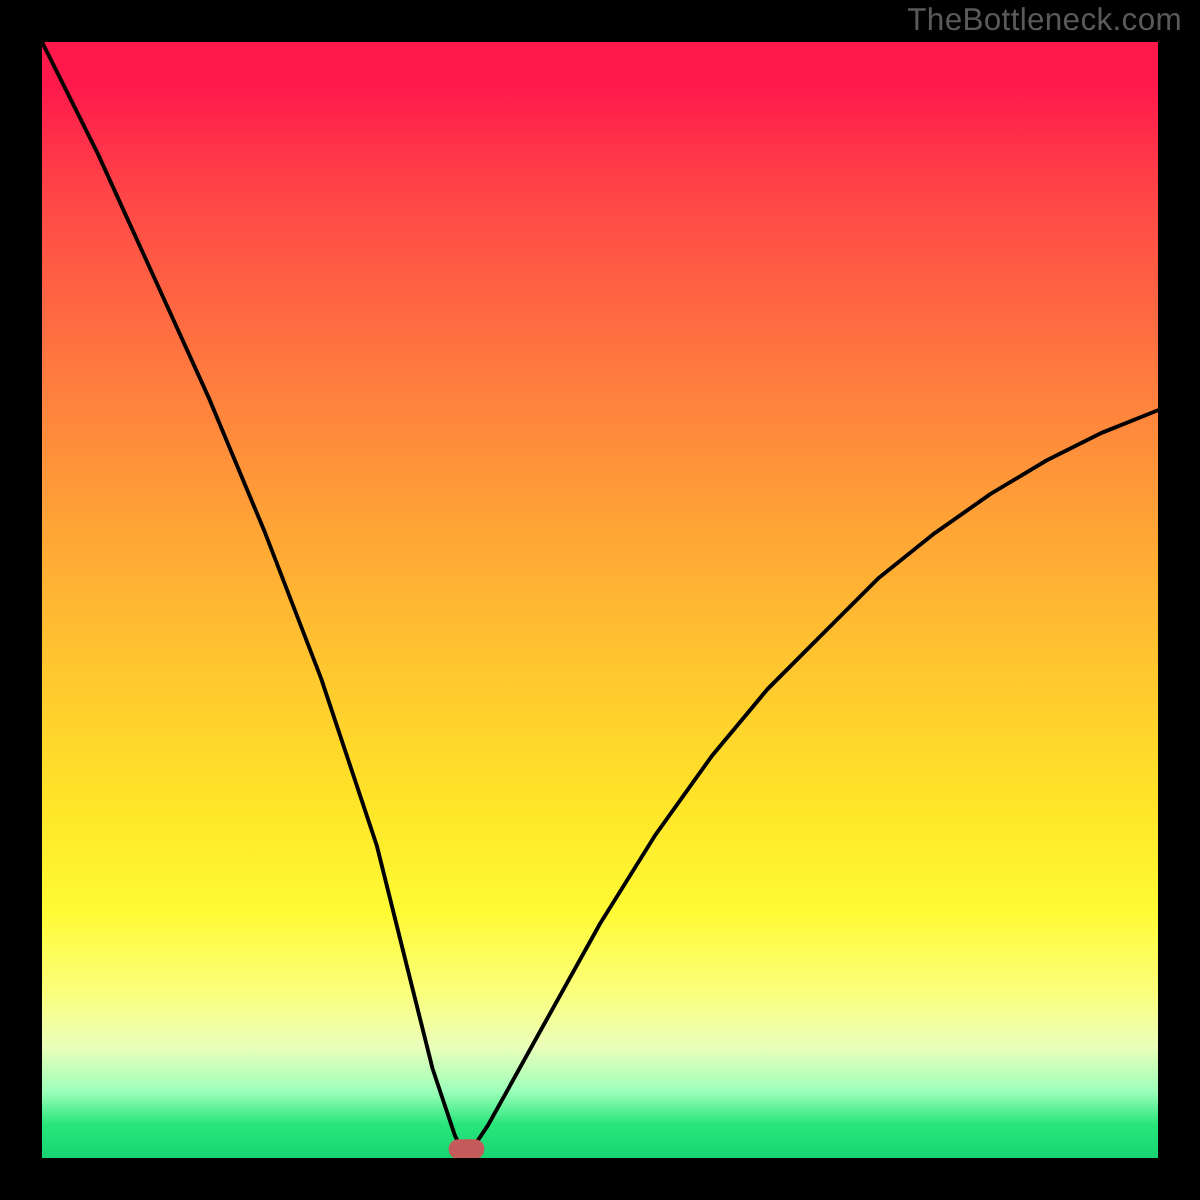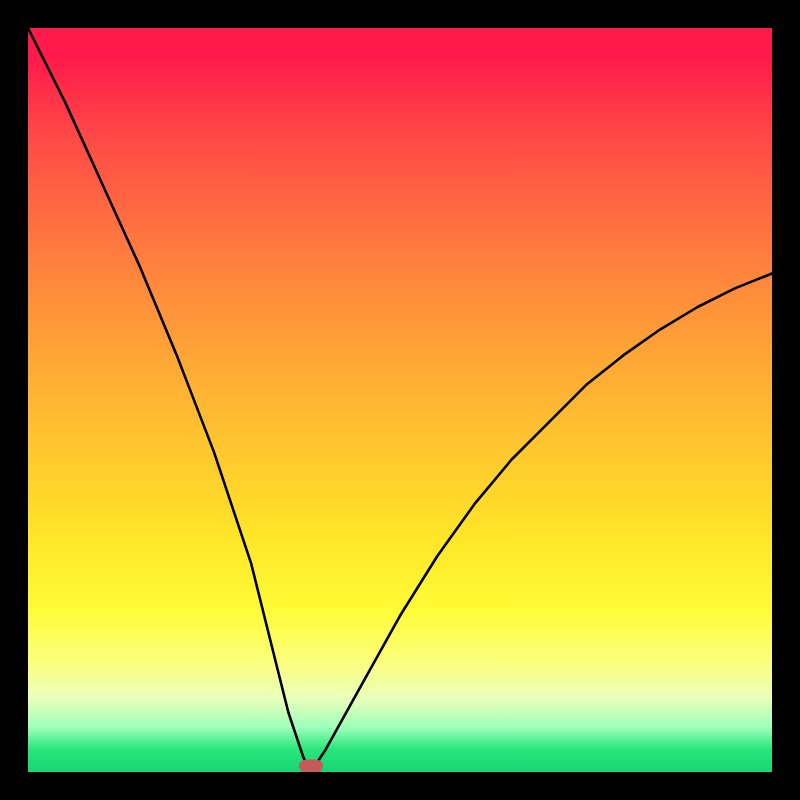--- a/index.html
+++ b/index.html
@@ -71,20 +71,21 @@
     height: 13px;
     background: #c55a5a;
     border-radius: 7px;
     transform: translate(-50%, -50%);
   }
 </style>
 </head>
 <body>
 
 <div class="frame">
+  <div class="watermark">TheBottleneck.com</div>
 
   <div class="plot-area">
     <div class="gradient"></div>
 
     <svg class="curve" viewBox="0 0 744 744" preserveAspectRatio="none">
       <path id="curve-path" fill="none" stroke="#000" stroke-width="2.6" stroke-linecap="round" stroke-linejoin="round" d="M0.0 0.0 L37.2 74.4 L74.4 156.2 L111.6 238.1 L148.8 327.4 L186.0 424.1 L223.2 535.7 L245.5 625.0 L260.4 684.5 L275.3 729.1 L282.7 744.0 L297.6 721.7 L334.8 654.7 L372.0 587.8 L409.2 528.2 L446.4 476.2 L483.6 431.5 L520.8 394.3 L558.0 357.1 L595.2 327.4 L632.4 301.3 L669.6 279.0 L706.8 260.4 L744.0 245.5"></path>
     </svg>
 
     <div id="marker" class="marker" style="left: 282.72px; top: 738px;"></div>
   </div>

